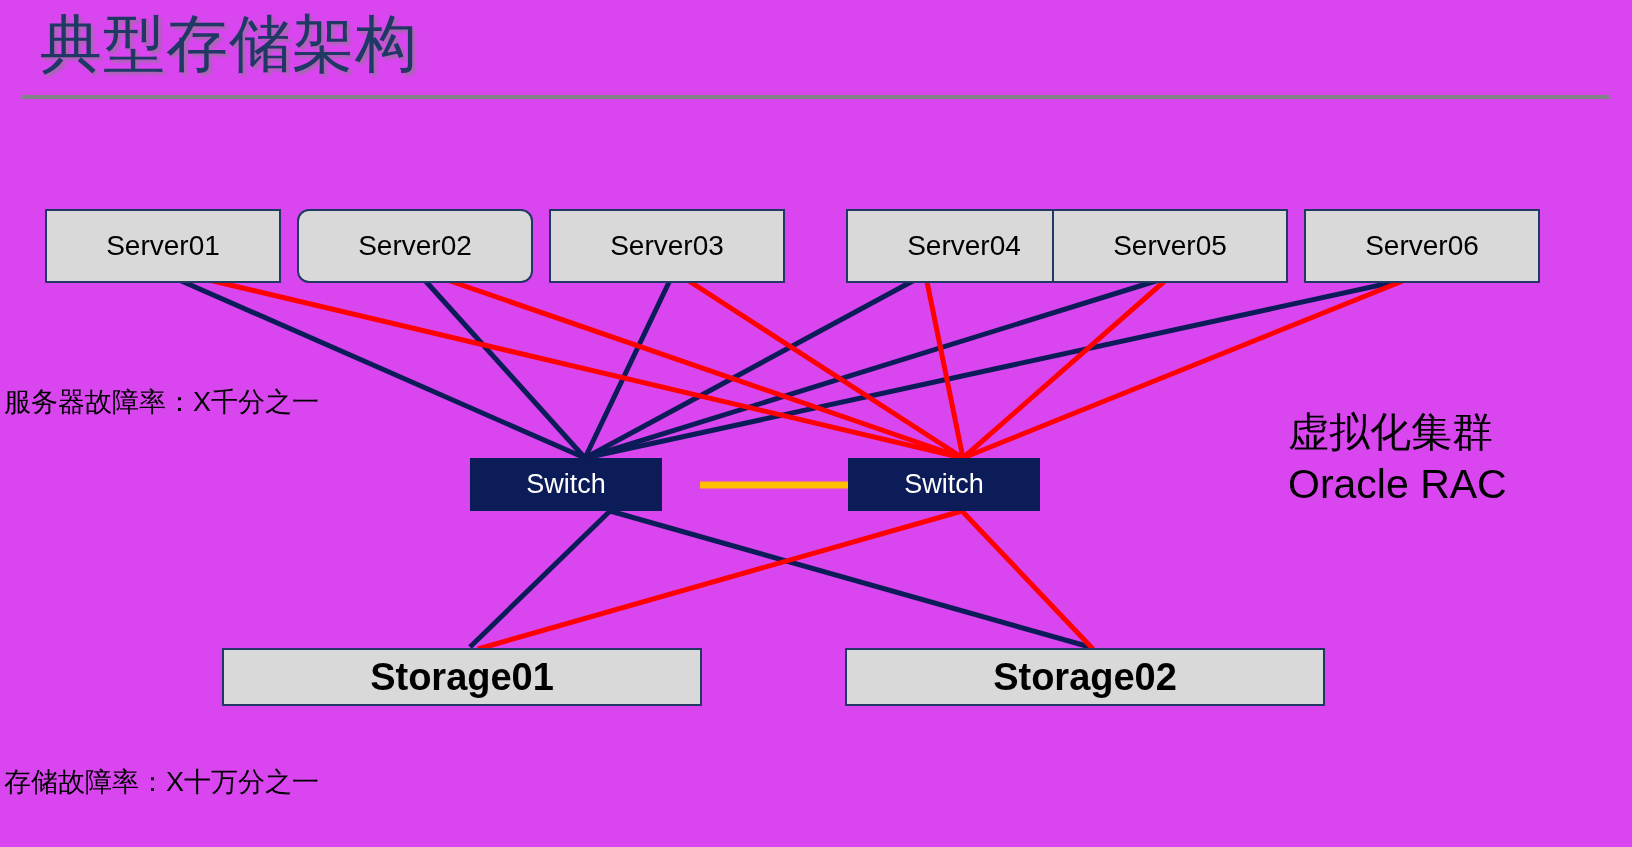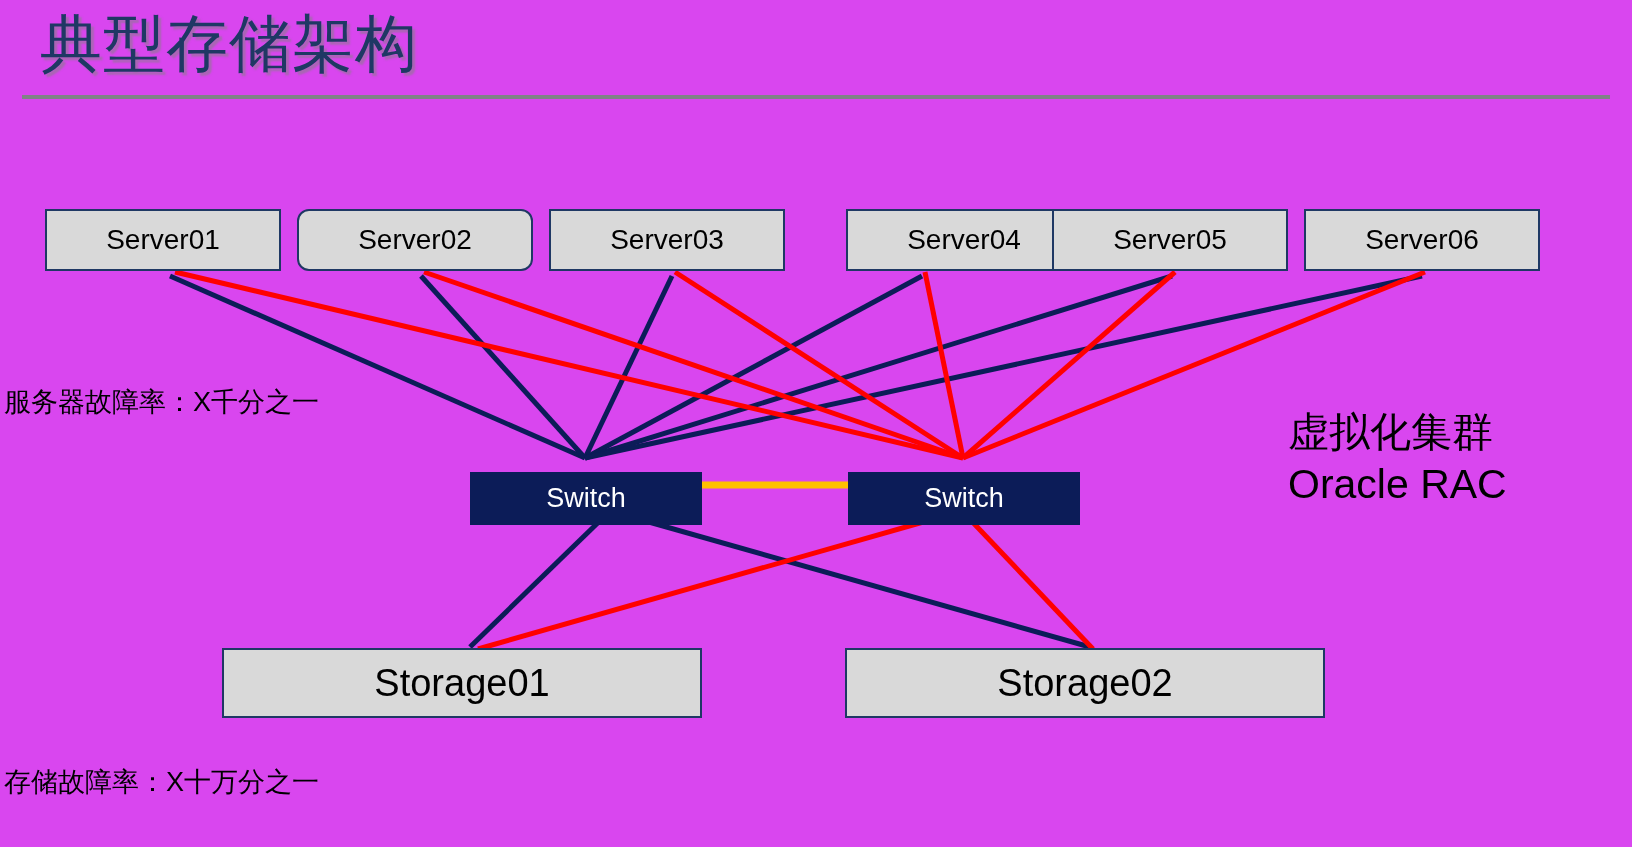--- a/index.html
+++ b/index.html
@@ -55,39 +55,40 @@
     align-items: center;
     justify-content: center;
     white-space: nowrap;
   }
   .node.server {
     background: #D9D9D9;
     border: 2px solid #1F3864;
     font-size: 28px;
     color: #000000;
     top: 209px;
-    height: 62px;
+    height: 74px;
     width: 236px;
   }
   .node.storage {
     background: #D9D9D9;
     border: 2px solid #1F3864;
     font-size: 38px;
     color: #000000;
     top: 648px;
-    height: 70px;
+    height: 58px;
+    font-weight: bold;
   }
   .node.switch {
     background: #0C1C58;
     border: none;
     color: #FFFFFF;
     font-size: 27px;
-    top: 472px;
+    top: 458px;
     height: 53px;
-    width: 232px;
+    width: 192px;
   }
 
   
   .annot {
     position: absolute;
     font-size: 27px;
     color: #000000;
     white-space: nowrap;
     margin-top: 12px;
   }

